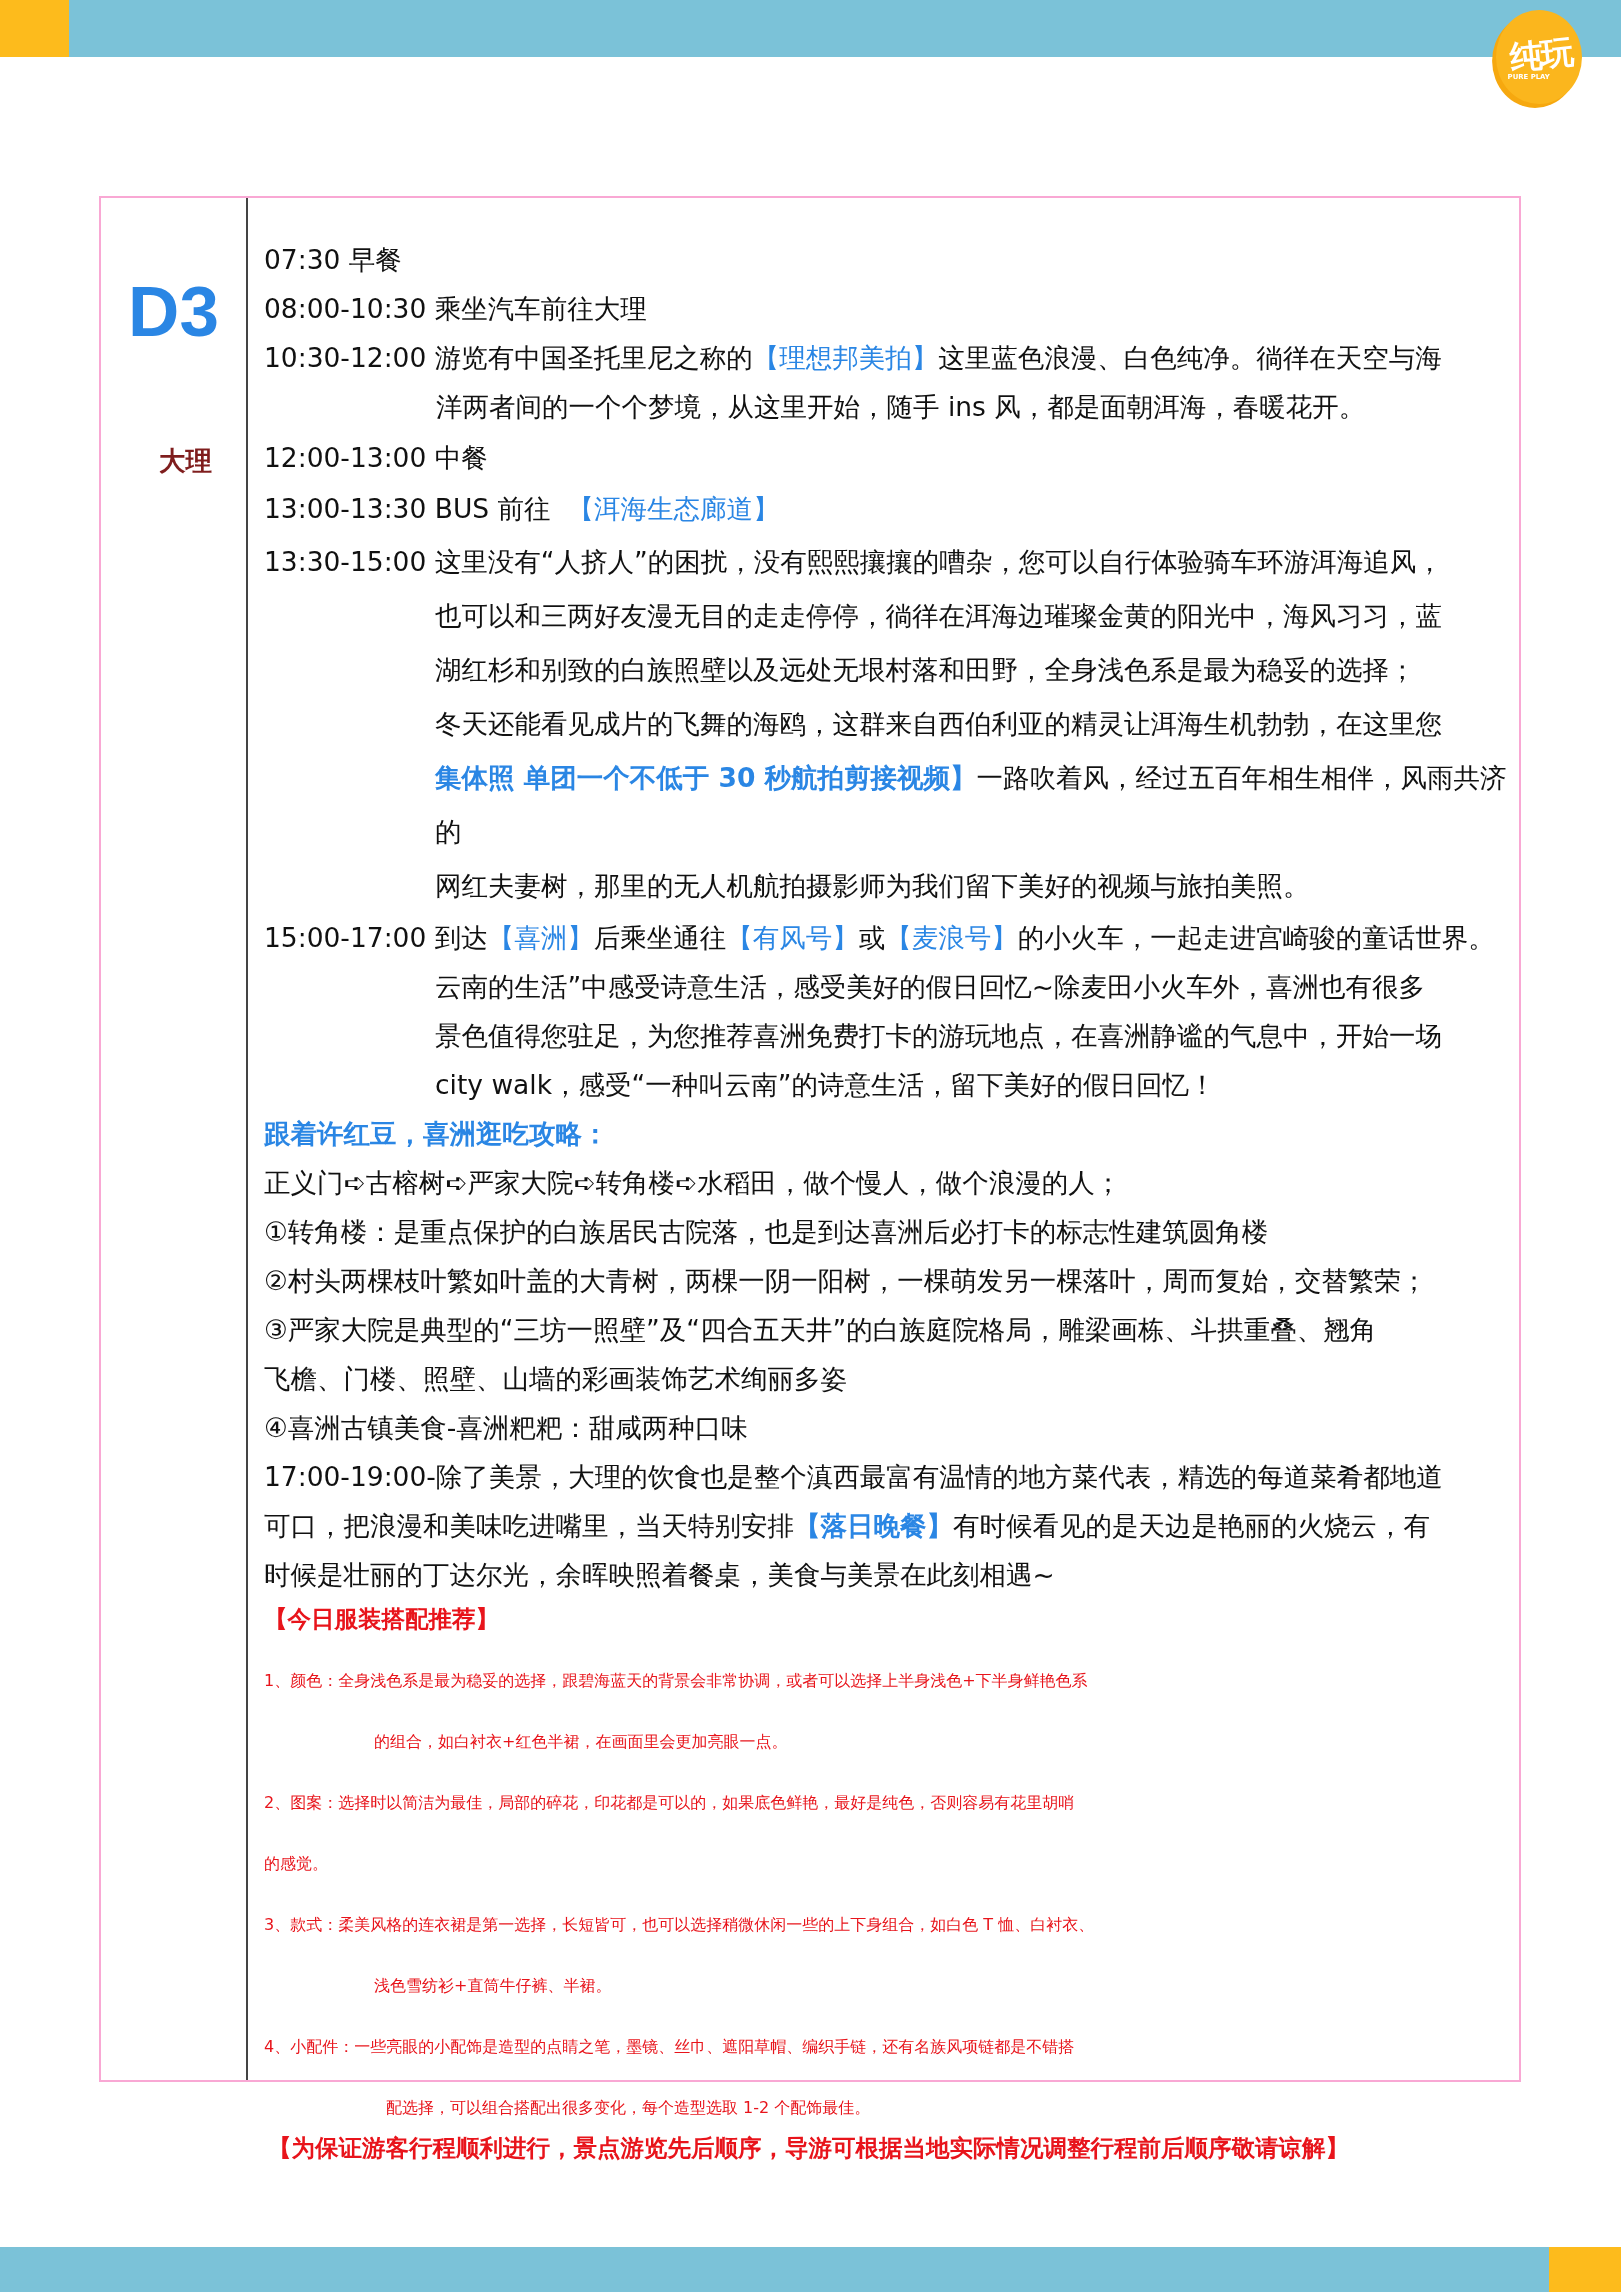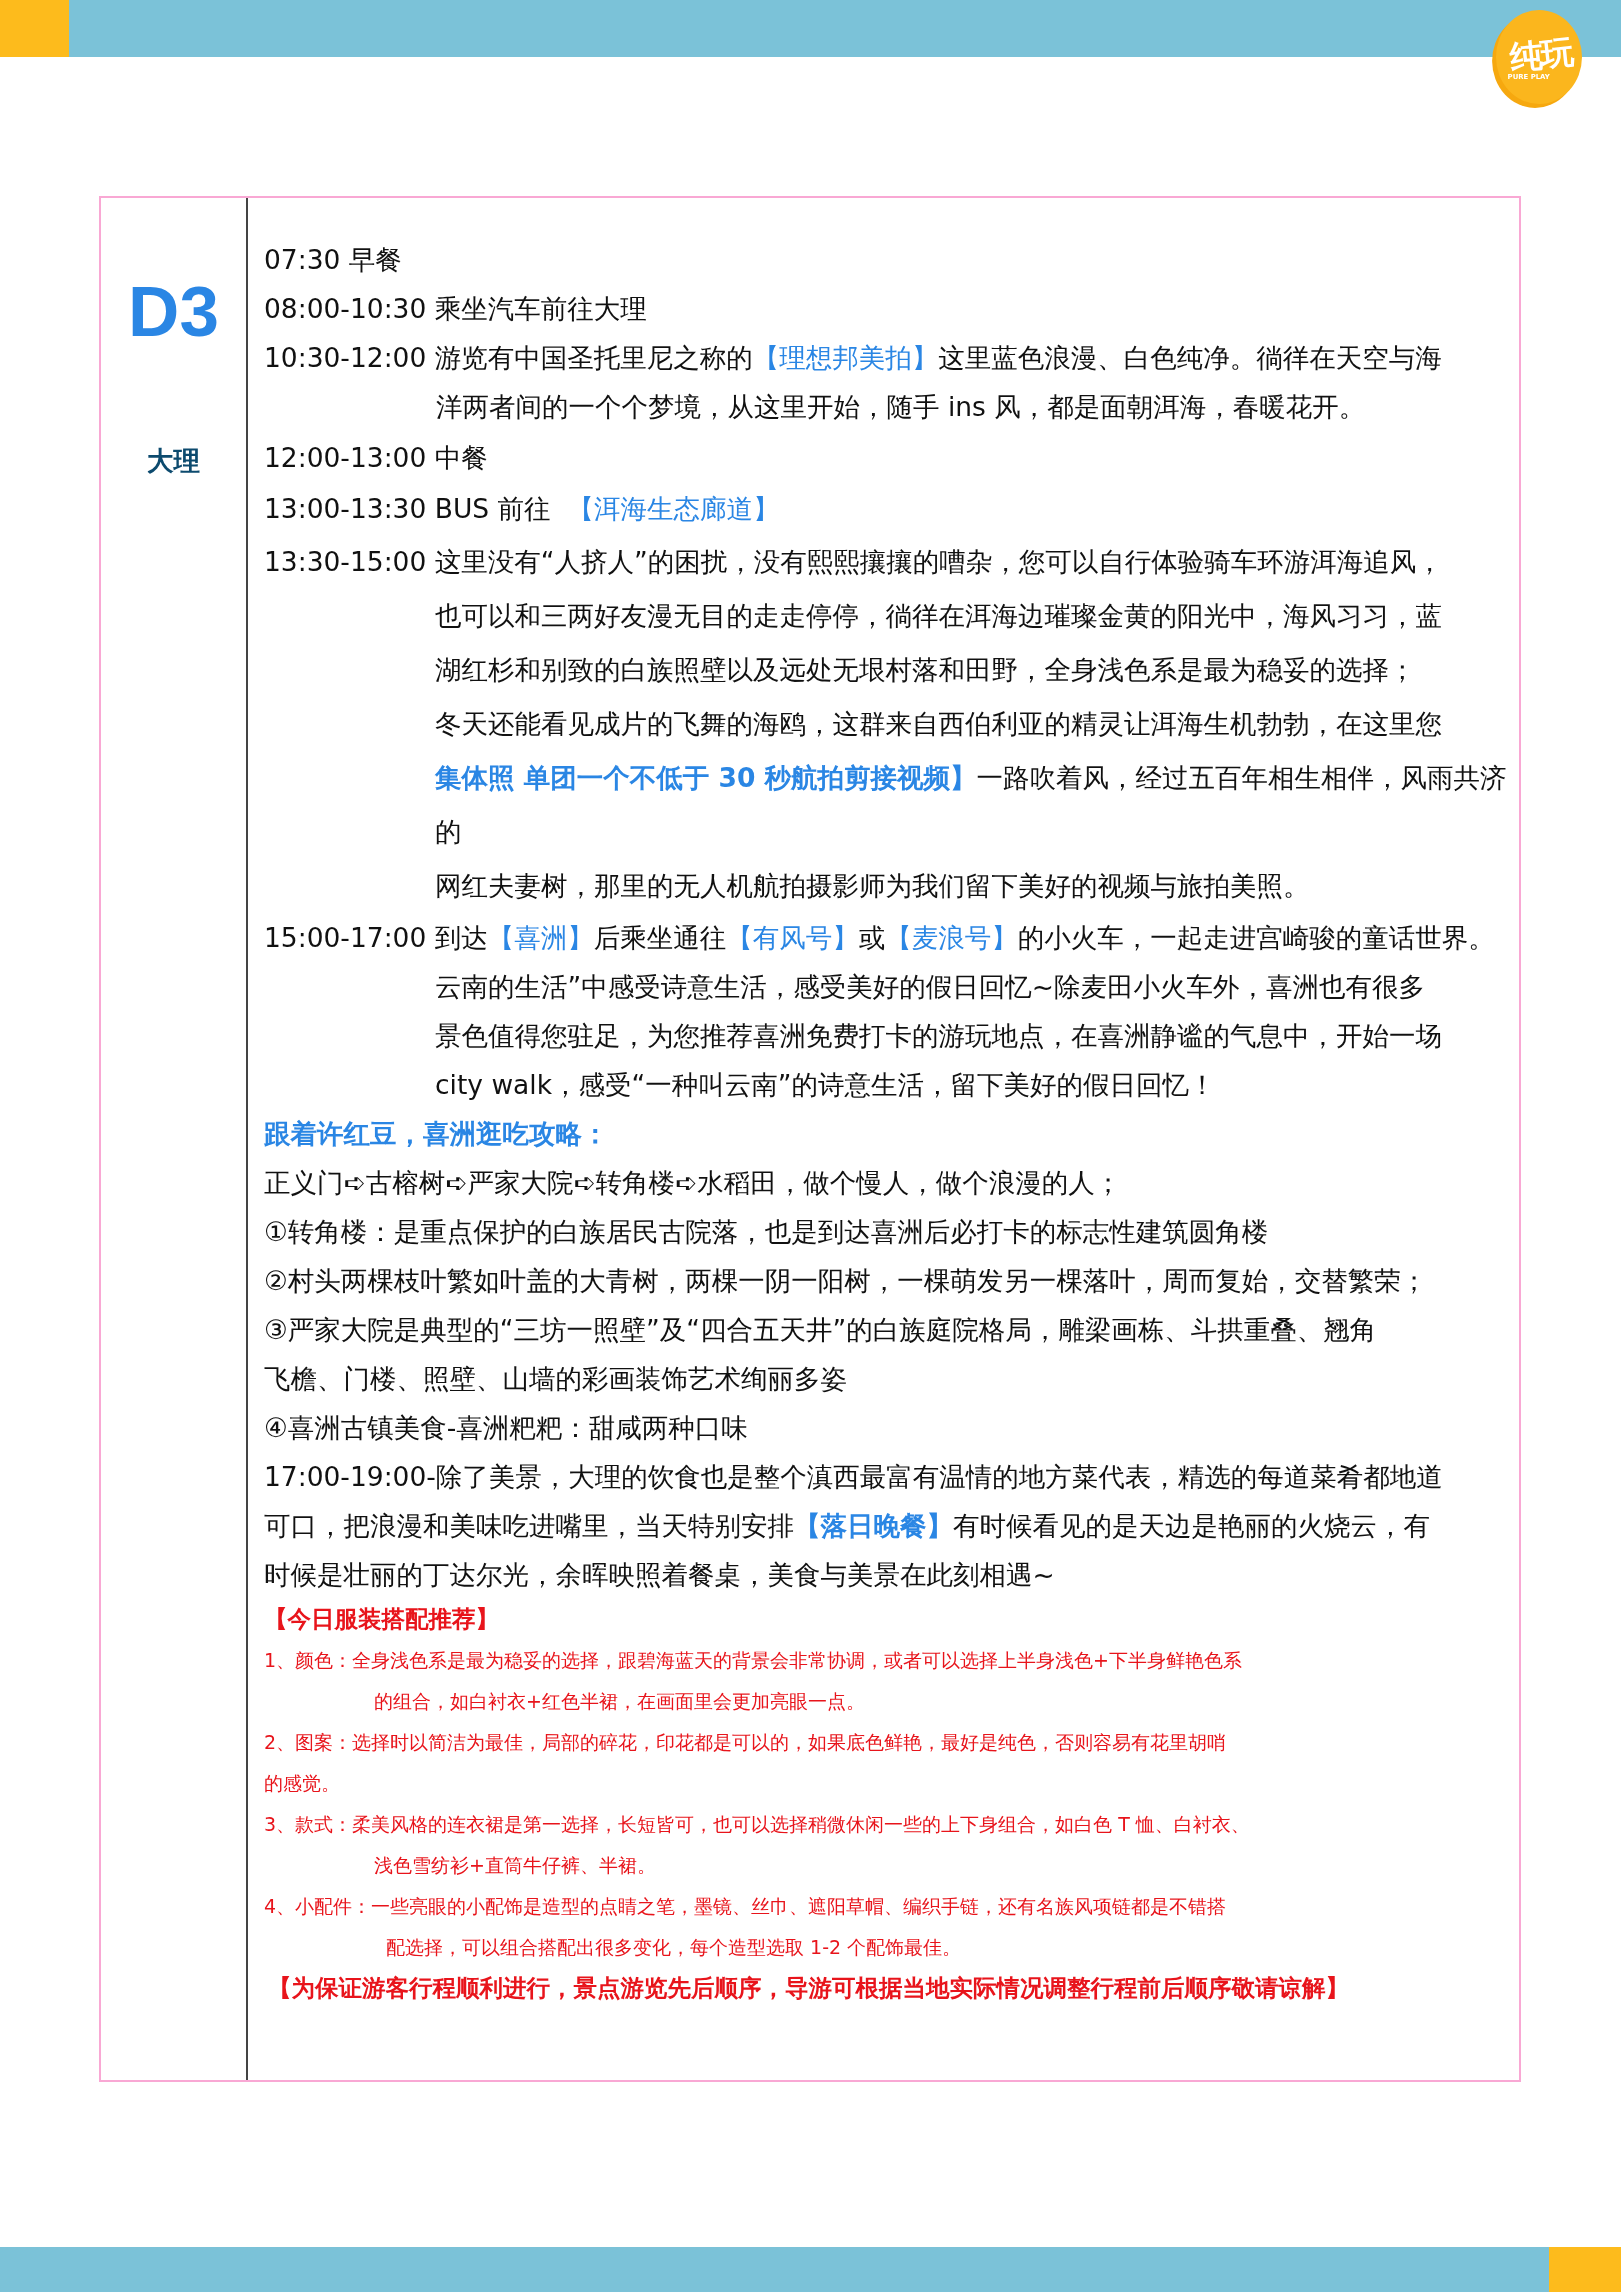--- a/index.html
+++ b/index.html
@@ -14,30 +14,30 @@
                font-size:33px; letter-spacing:-2px; transform:rotate(-6deg); }
   .logo-sub { position:absolute; left:17.6px; top:63px; color:#fff; font-size:6.9px; font-weight:bold; }
   .bottom-band { position:absolute; left:0; top:2247px; width:1621px; height:46px; background:#7bc2d8; }
   .bottom-accent { position:absolute; left:1549px; top:2247px; width:73px; height:46px; background:#fdbb1c; }
 
   .table { position:absolute; left:99px; top:196px; width:1422px; height:1886px;
            border:2px solid #f9a8d4; box-sizing:border-box; }
   .divider { position:absolute; left:145px; top:0; width:2px; height:100%; background:#444; }
   .day { position:absolute; left:0; top:78px; width:145px; text-align:center; color:#2a86e4;
          font-family:"Liberation Sans",sans-serif; font-weight:bold; font-size:71px; line-height:1; }
-  .city { position:absolute; left:0; top:245px; width:145px; text-align:center; font-size:26.5px; font-weight:bold; color:#0c4a6e; }
+  .city { position:absolute; left:12px; top:245px; width:145px; text-align:center; font-size:26.5px; font-weight:bold; color:#7f1d1d; }
 
   .content { position:absolute; left:163px; top:37px; width:1253px; font-size:26.5px; line-height:49px; color:#111; }
   .row { display:flex;text-align:right; }
   .time { white-space:nowrap; flex:none; }
   .blue { color:#2a86e4; }
   .blue-b { color:#2a86e4; font-weight:bold; }
   .indent-block { padding-left:172px; }
   .indent-block2 { padding-left:171px; }
-  .red { color:#e8141b; font-size:19px; line-height:41px; }
+  .red { color:#e8141b; font-size:16px; line-height:41px;margin-top:20px; }
   .red-b { color:#e8141b; font-weight:bold; font-size:23.5px; line-height:41px; }
   .red-indent { padding-left:110px; }
   .red-indent2 { padding-left:122px; }
 </style>
 </head>
 <body>
 
 <div class="top-band"></div>
 <div class="top-accent"></div>
 <div class="logo">

